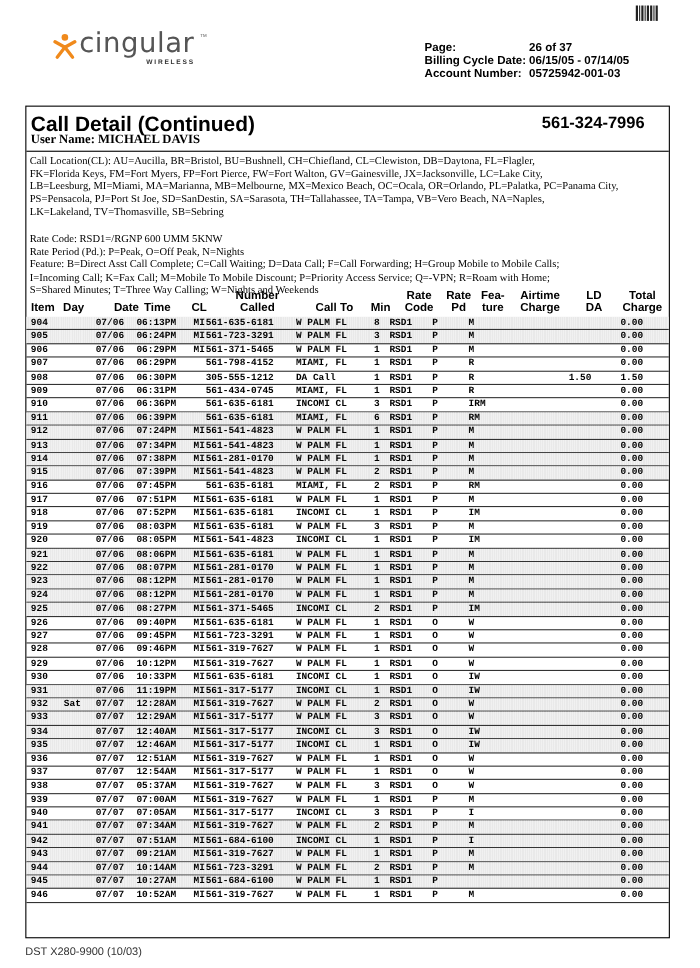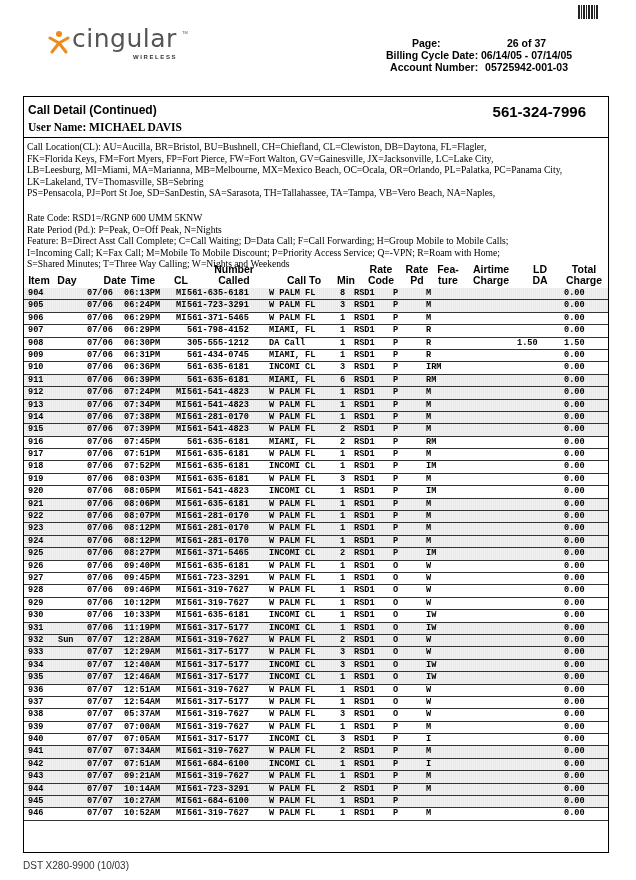--- a/index.html
+++ b/index.html
@@ -5,26 +5,26 @@
   html, body { margin:0; padding:0; background:#ffffff; }
   body { width:636px; height:880px; position:relative; font-family:"Liberation Sans", sans-serif; color:#000; overflow:hidden; }
   .barcode { position:absolute; left:578px; top:5px; width:24px; height:14px; display:flex; gap:1px; }
   .barcode span { display:block; height:14px; background:#222; }
   .logo { position:absolute; left:48px; top:26px; width:150px; height:40px; }
   .logo .mark { position:absolute; left:0; top:4px; width:22px; height:24px; }
   .logo .word { position:absolute; left:24px; top:-2px; font-family:"DejaVu Sans", sans-serif; font-size:25px; color:#555; letter-spacing:0.5px; }
   .logo .tm { position:absolute; left:134px; top:4px; font-size:4px; color:#555; }
   .logo .wireless { position:absolute; left:85px; top:28px; font-size:6px; font-weight:bold; letter-spacing:1.6px; color:#333; }
   .acct { position:absolute; left:386px; top:37px; font-size:10.5px; line-height:12px; font-weight:bold; }
-  .acct .row { display:flex;justify-content:center; }
+  .acct .row { display:flex; }
   .acct .k { width:95px; }
   .acct .v { font-weight:bold; }
   .frame { position:absolute; left:23px; top:96px; width:586px; height:757px; border:1.5px solid #000; box-sizing:border-box; }
   .hdr { position:absolute; left:0; top:0; width:100%; height:40px; border-bottom:1px solid #000; }
-  .hdr .title { position:absolute; left:4px; top:6px; font-size:12px; font-weight:bold; }
+  .hdr .title { position:absolute; left:4px; top:6px; font-size:19px; font-weight:bold; }
   .hdr .phone { position:absolute; right:22px; top:6px; font-size:15px; font-weight:bold; }
   .hdr .user { position:absolute; left:4px; top:24px; font-family:"Liberation Serif", serif; font-size:11.5px; font-weight:bold; }
   .legend { position:absolute; left:3px; top:44px; width:575px; font-family:"Liberation Serif", serif; font-size:9.6px; line-height:11.6px; }
   .legend p { margin:0; }
   .rates { position:absolute; left:3px; top:115px; width:575px; font-family:"Liberation Serif", serif; font-size:9.6px; line-height:11.6px; }
   .rates p { margin:0; }
   .th { position:absolute; left:0; top:165px; width:100%; height:24px; font-size:10.5px; font-weight:bold; line-height:11px; }
   .th div { position:absolute; bottom:0; text-align:center; }
   .rows { position:absolute; left:0; top:191px; width:100%; }
   .r { position:relative; height:12.4px; border-bottom:1px solid #333; box-sizing:border-box; font-family:"Liberation Mono", monospace; font-size:8.6px; font-weight:bold; line-height:11.4px; }
@@ -70,41 +70,41 @@
   <span class="wireless">WIRELESS</span>
 </div>
 
 <div class="acct">
   <div class="row">
     <span class="k">Page:</span>
     <span class="v">26 of 37</span>
   </div>
   <div class="row">
     <span class="k">Billing Cycle Date:</span>
-    <span class="v">06/14/05 - 07/14/05</span>
+    <span class="v">06/15/05 - 07/14/05</span>
   </div>
   <div class="row">
     <span class="k">Account Number:</span>
     <span class="v">05725942-001-03</span>
   </div>
 </div>
 
 <div class="frame">
   <div class="hdr">
     <div class="title">Call Detail (Continued)</div>
     <div class="phone">561-324-7996</div>
     <div class="user">User Name: MICHAEL DAVIS</div>
   </div>
 
   <div class="legend">
     <p>Call Location(CL):  AU=Aucilla, BR=Bristol, BU=Bushnell, CH=Chiefland, CL=Clewiston, DB=Daytona, FL=Flagler,</p>
     <p>FK=Florida Keys, FM=Fort Myers, FP=Fort Pierce, FW=Fort Walton, GV=Gainesville, JX=Jacksonville, LC=Lake City,</p>
     <p>LB=Leesburg, MI=Miami, MA=Marianna, MB=Melbourne, MX=Mexico Beach, OC=Ocala, OR=Orlando, PL=Palatka, PC=Panama City,</p>
+    <p>PS=Pensacola, PJ=Port St Joe, SD=SanDestin, SA=Sarasota, TH=Tallahassee, TA=Tampa, VB=Vero Beach, NA=Naples,</p>
     <p>LK=Lakeland, TV=Thomasville, SB=Sebring</p>
-    <p>PS=Pensacola, PJ=Port St Joe, SD=SanDestin, SA=Sarasota, TH=Tallahassee, TA=Tampa, VB=Vero Beach, NA=Naples,</p>
   </div>
 
   <div class="rates">
     <p>Rate Code: RSD1=/RGNP 600 UMM 5KNW</p>
     <p>Rate Period (Pd.): P=Peak, O=Off Peak, N=Nights</p>
     <p>Feature: B=Direct Asst Call Complete; C=Call Waiting; D=Data Call; F=Call Forwarding; H=Group Mobile to Mobile Calls;</p>
     <p><span>I=Incoming Call; K=Fax Call; M=Mobile To Mobile Discount; P=Priority Access Service; Q=</span><span class="blk"></span><span>-VPN; R=Roam with Home;</span></p>
     <p>S=Shared Minutes;  T=Three Way Calling; W=Nights and Weekends</p>
   </div>
 
@@ -541,21 +541,21 @@
         <span class="c-to">INCOMI CL</span>
         <span class="c-min">1</span>
         <span class="c-rc">RSD1</span>
         <span class="c-pd">O</span>
         <span class="c-ft">IW</span>
         <span class="c-ld"></span>
         <span class="c-tot">0.00</span>
       </div>
       <div class="r shade">
         <span class="c-item">932</span>
-        <span class="c-day">Sun</span>
+        <span class="c-day">Sat</span>
         <span class="c-date">07/07</span>
         <span class="c-time">12:28AM</span>
         <span class="c-cl">MI</span>
         <span class="c-num">561-319-7627</span>
         <span class="c-to">W PALM FL</span>
         <span class="c-min">2</span>
         <span class="c-rc">RSD1</span>
         <span class="c-pd">O</span>
         <span class="c-ft">W</span>
         <span class="c-ld"></span>

